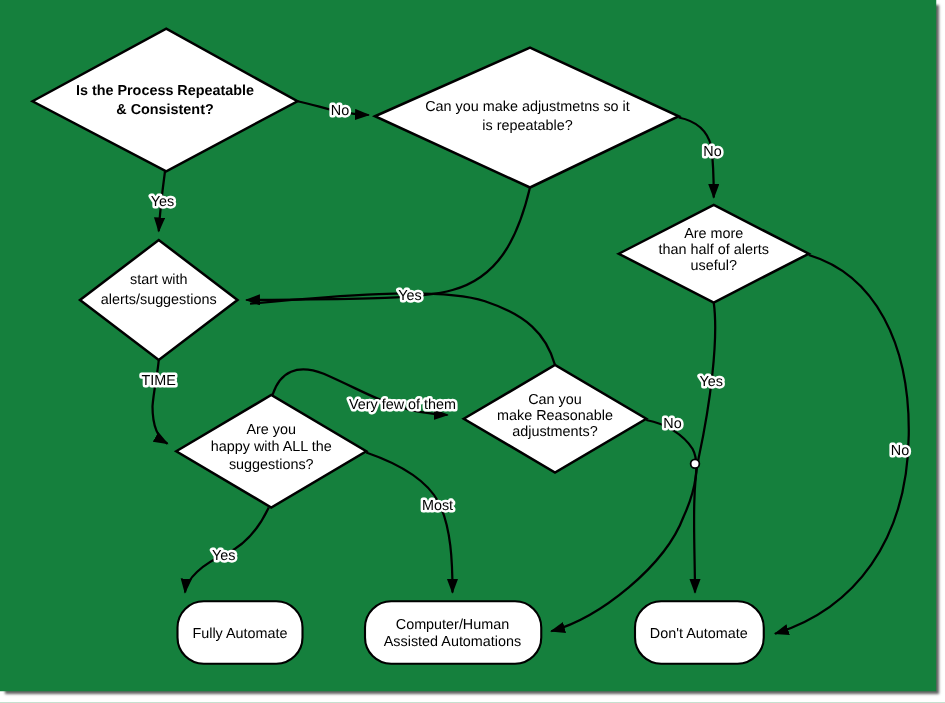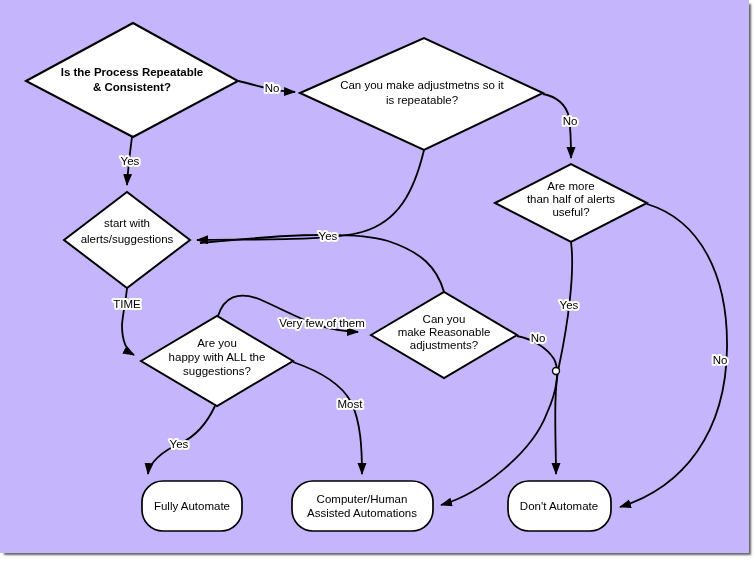--- a/index.html
+++ b/index.html
@@ -10,21 +10,21 @@
     height: 562px;
     overflow: hidden;
     font-family: "Liberation Sans", sans-serif;
   }
   .frame {
     position: absolute;
     top: 0;
     left: 0;
     width: 749px;
     height: 553px;
-    background: #c4b5fd;
+    background: #15803d;
     box-shadow: 3px 3px 2px -1px rgba(0,0,0,0.62);
   }
   svg { display: block; }
   .edge {
     fill: none;
     stroke: #000000;
     stroke-width: 1.8;
   }
   .node-shape {
     fill: #ffffff;

